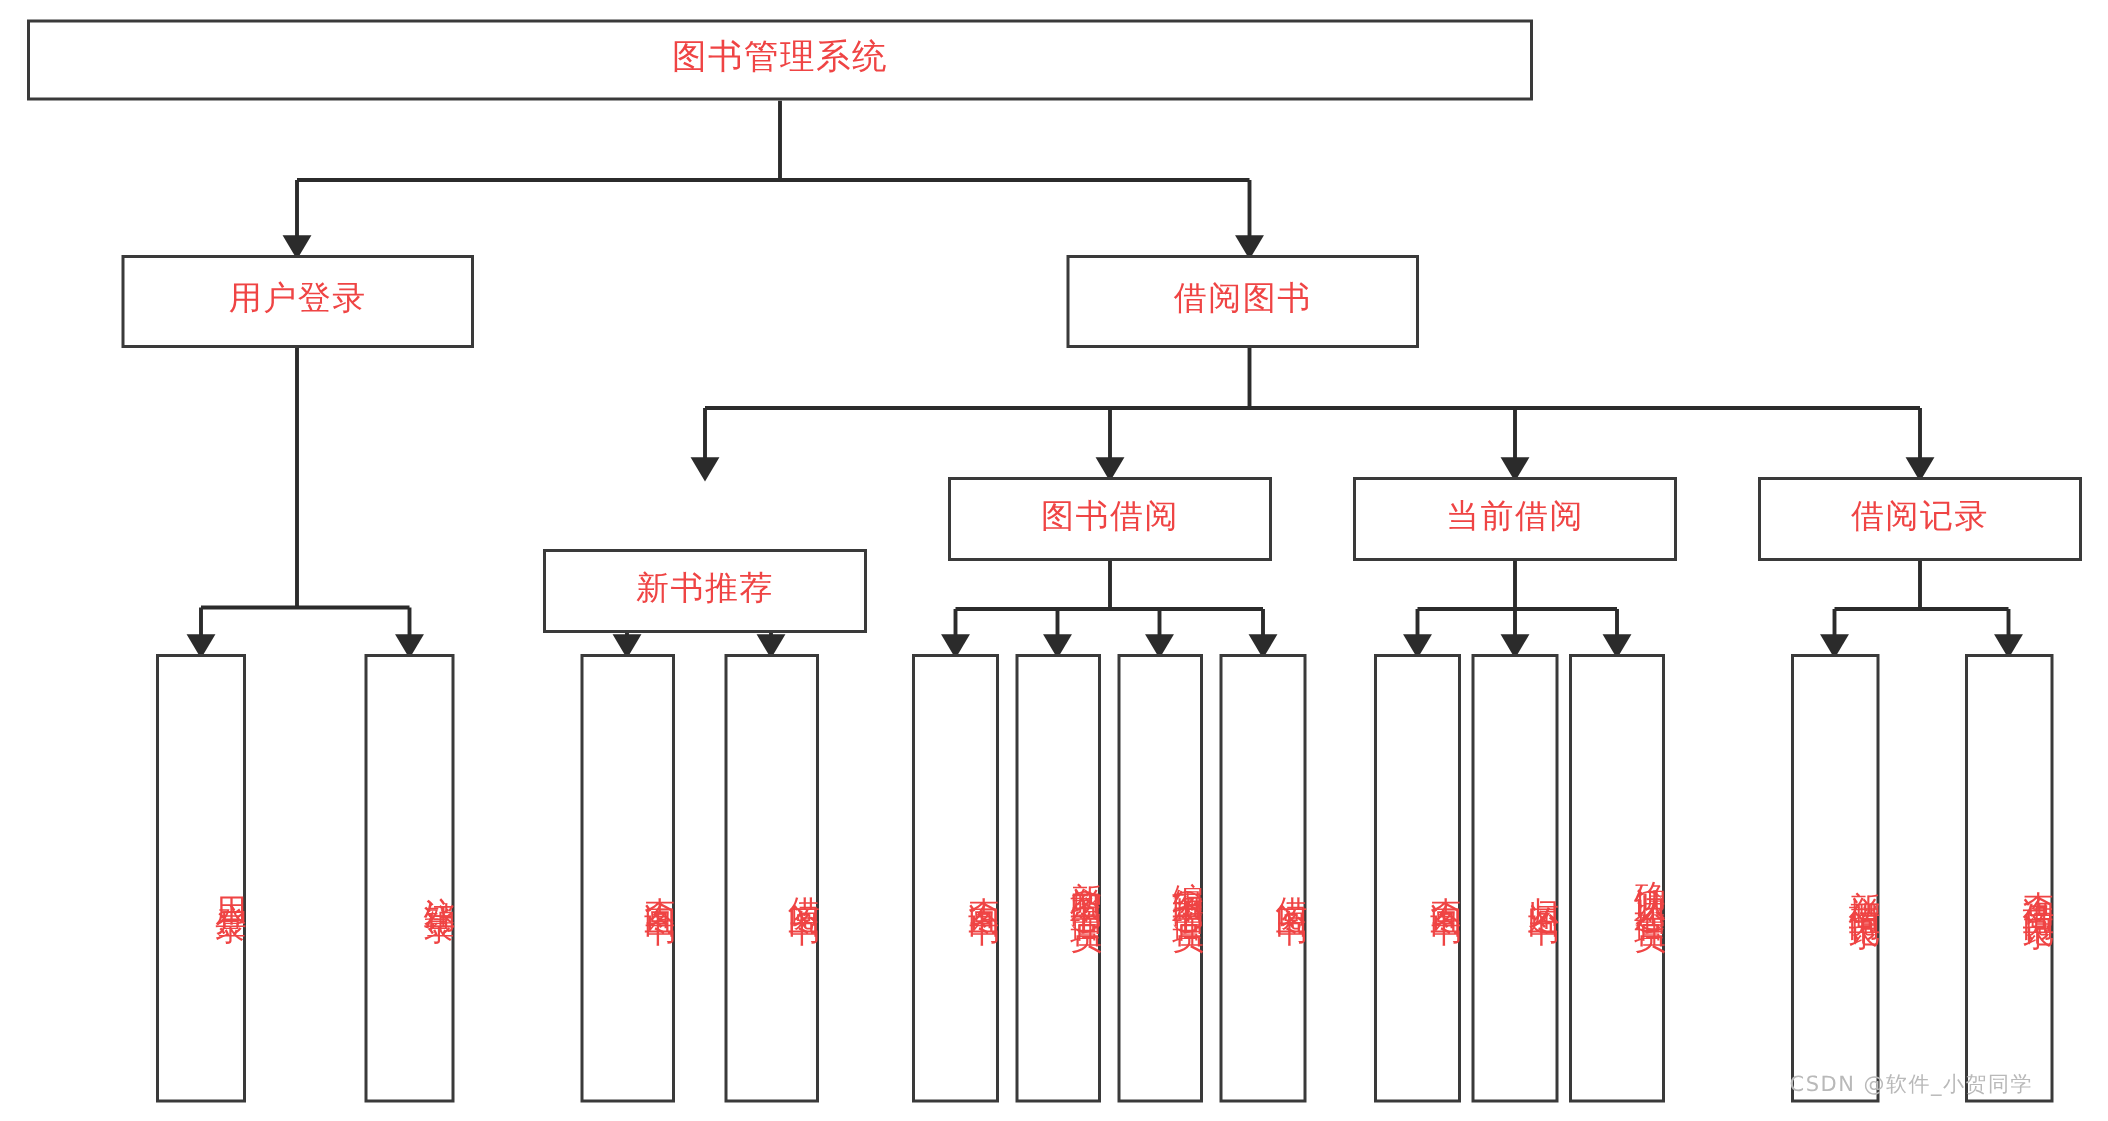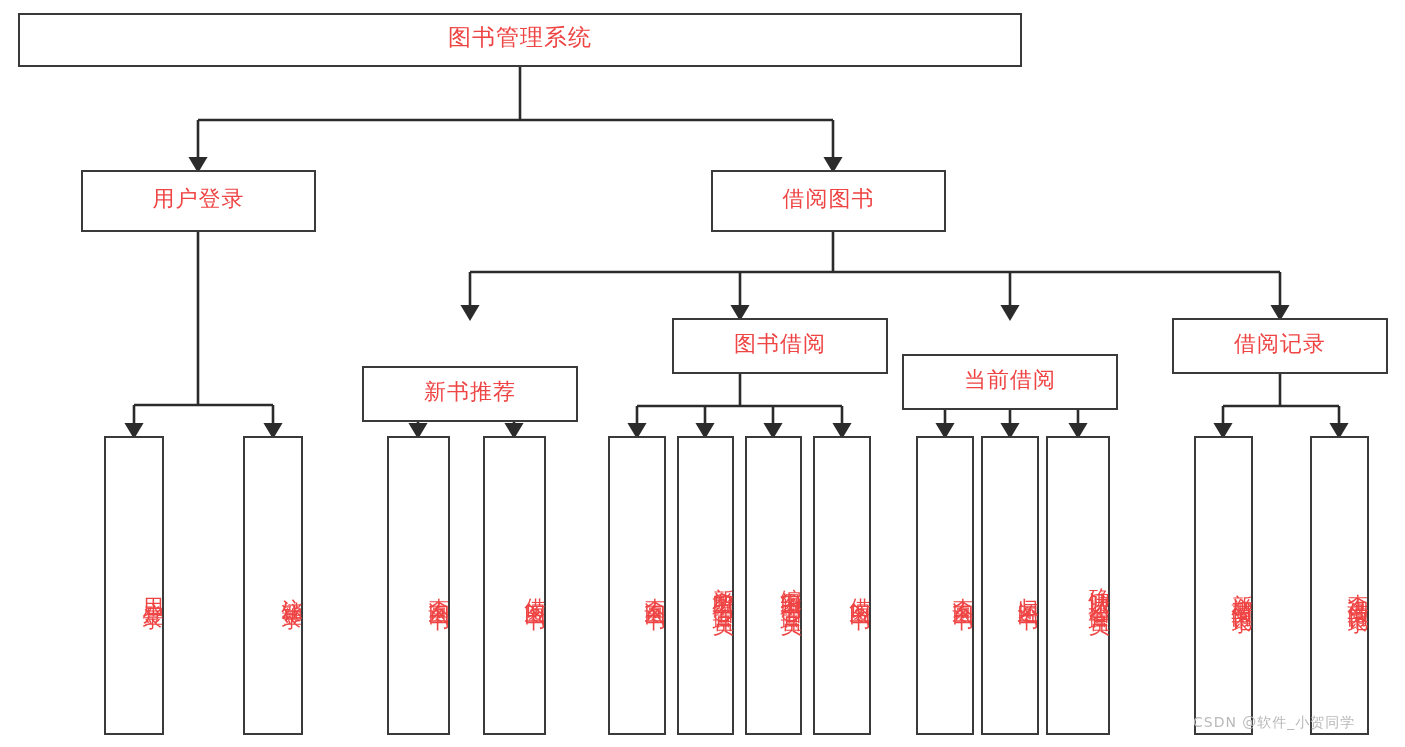--- a/index.html
+++ b/index.html
@@ -136,24 +136,24 @@
   <div class="node node-h" style="left:81px; top:170px; width:235px; height:62px;">
     <span>用户登录</span>
   </div>
   <div class="node node-h" style="left:711px; top:170px; width:235px; height:62px;">
     <span>借阅图书</span>
   </div>
 
   <div class="node node-h" style="left:362px; top:318px; width:216px; height:56px;margin-top:48px;">
     <span>新书推荐</span>
   </div>
-  <div class="node node-h" style="left:632px; top:318px; width:216px; height:56px;margin-left:40px;">
+  <div class="node node-h" style="left:632px; top:318px; width:216px; height:56px;">
     <span>图书借阅</span>
   </div>
-  <div class="node node-h" style="left:902px; top:318px; width:216px; height:56px;margin-top:36px;">
+  <div class="node node-h" style="left:902px; top:318px; width:216px; height:56px;">
     <span>当前借阅</span>
   </div>
   <div class="node node-h" style="left:1172px; top:318px; width:216px; height:56px;">
     <span>借阅记录</span>
   </div>
 
   <div class="node node-v" style="left:104px; top:436px; width:60px; height:299px;">
     <span class="vtext">用户登录</span>
   </div>
   <div class="node node-v" style="left:243px; top:436px; width:60px; height:299px;">

